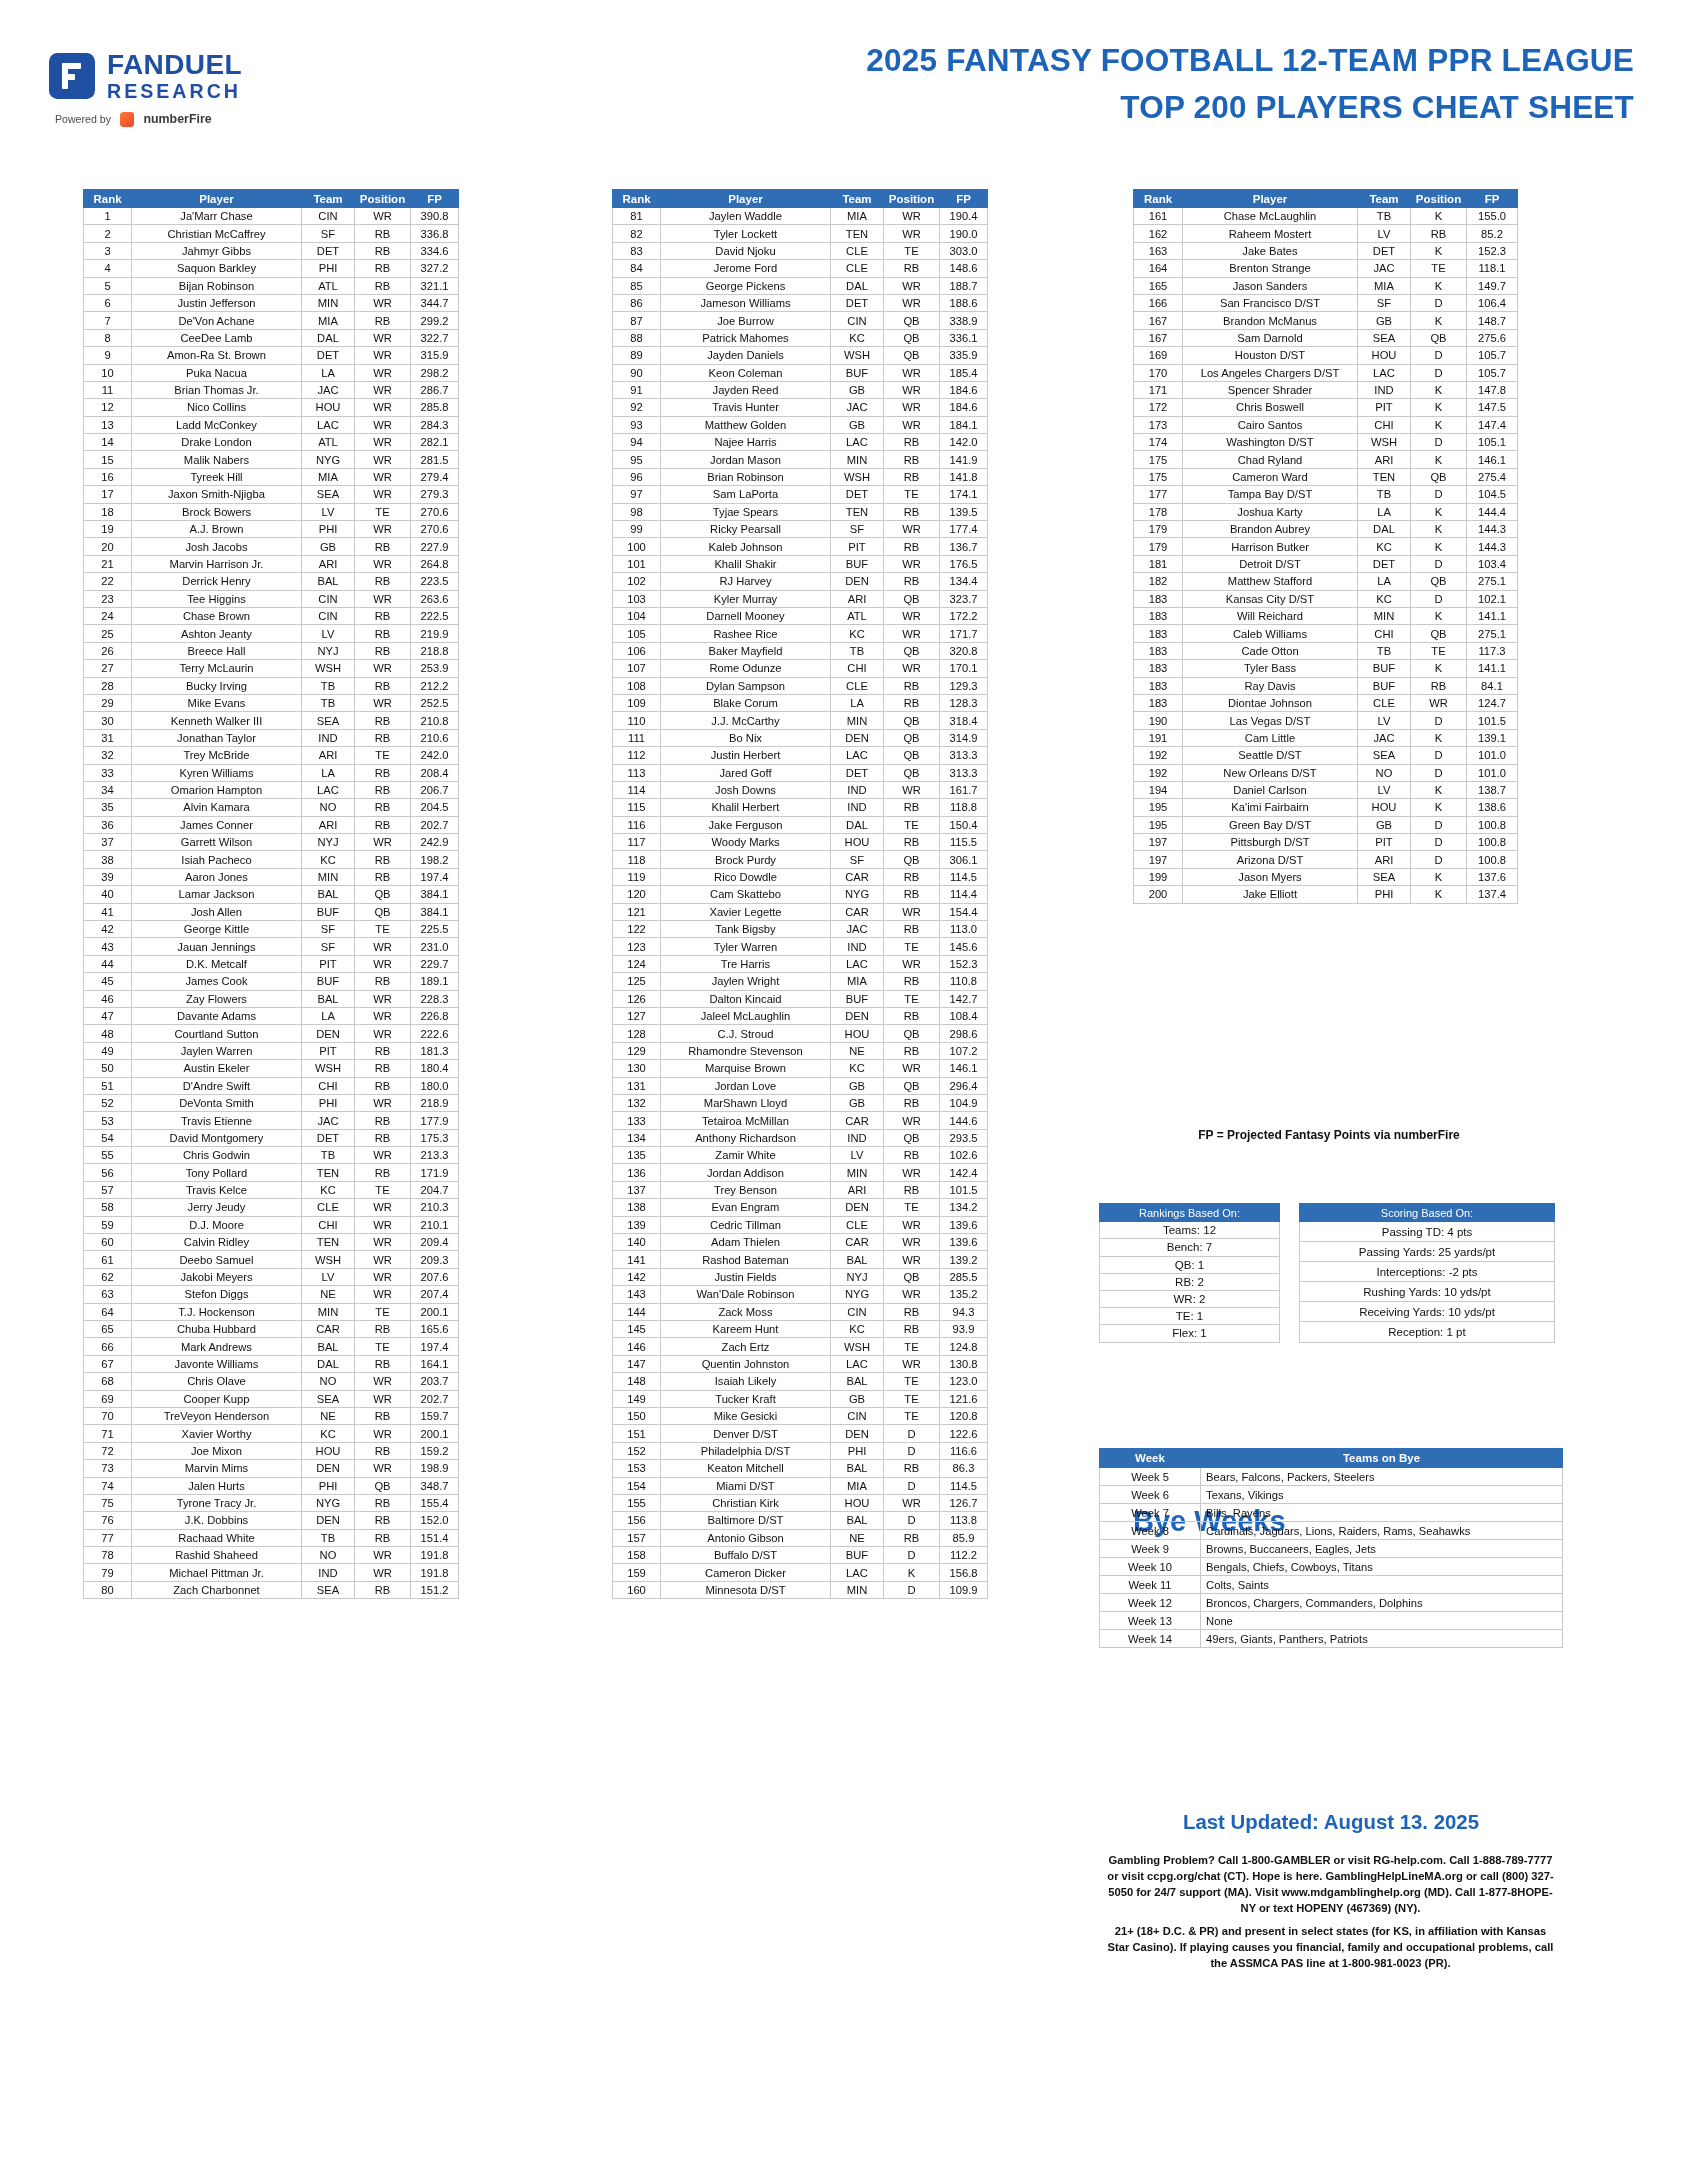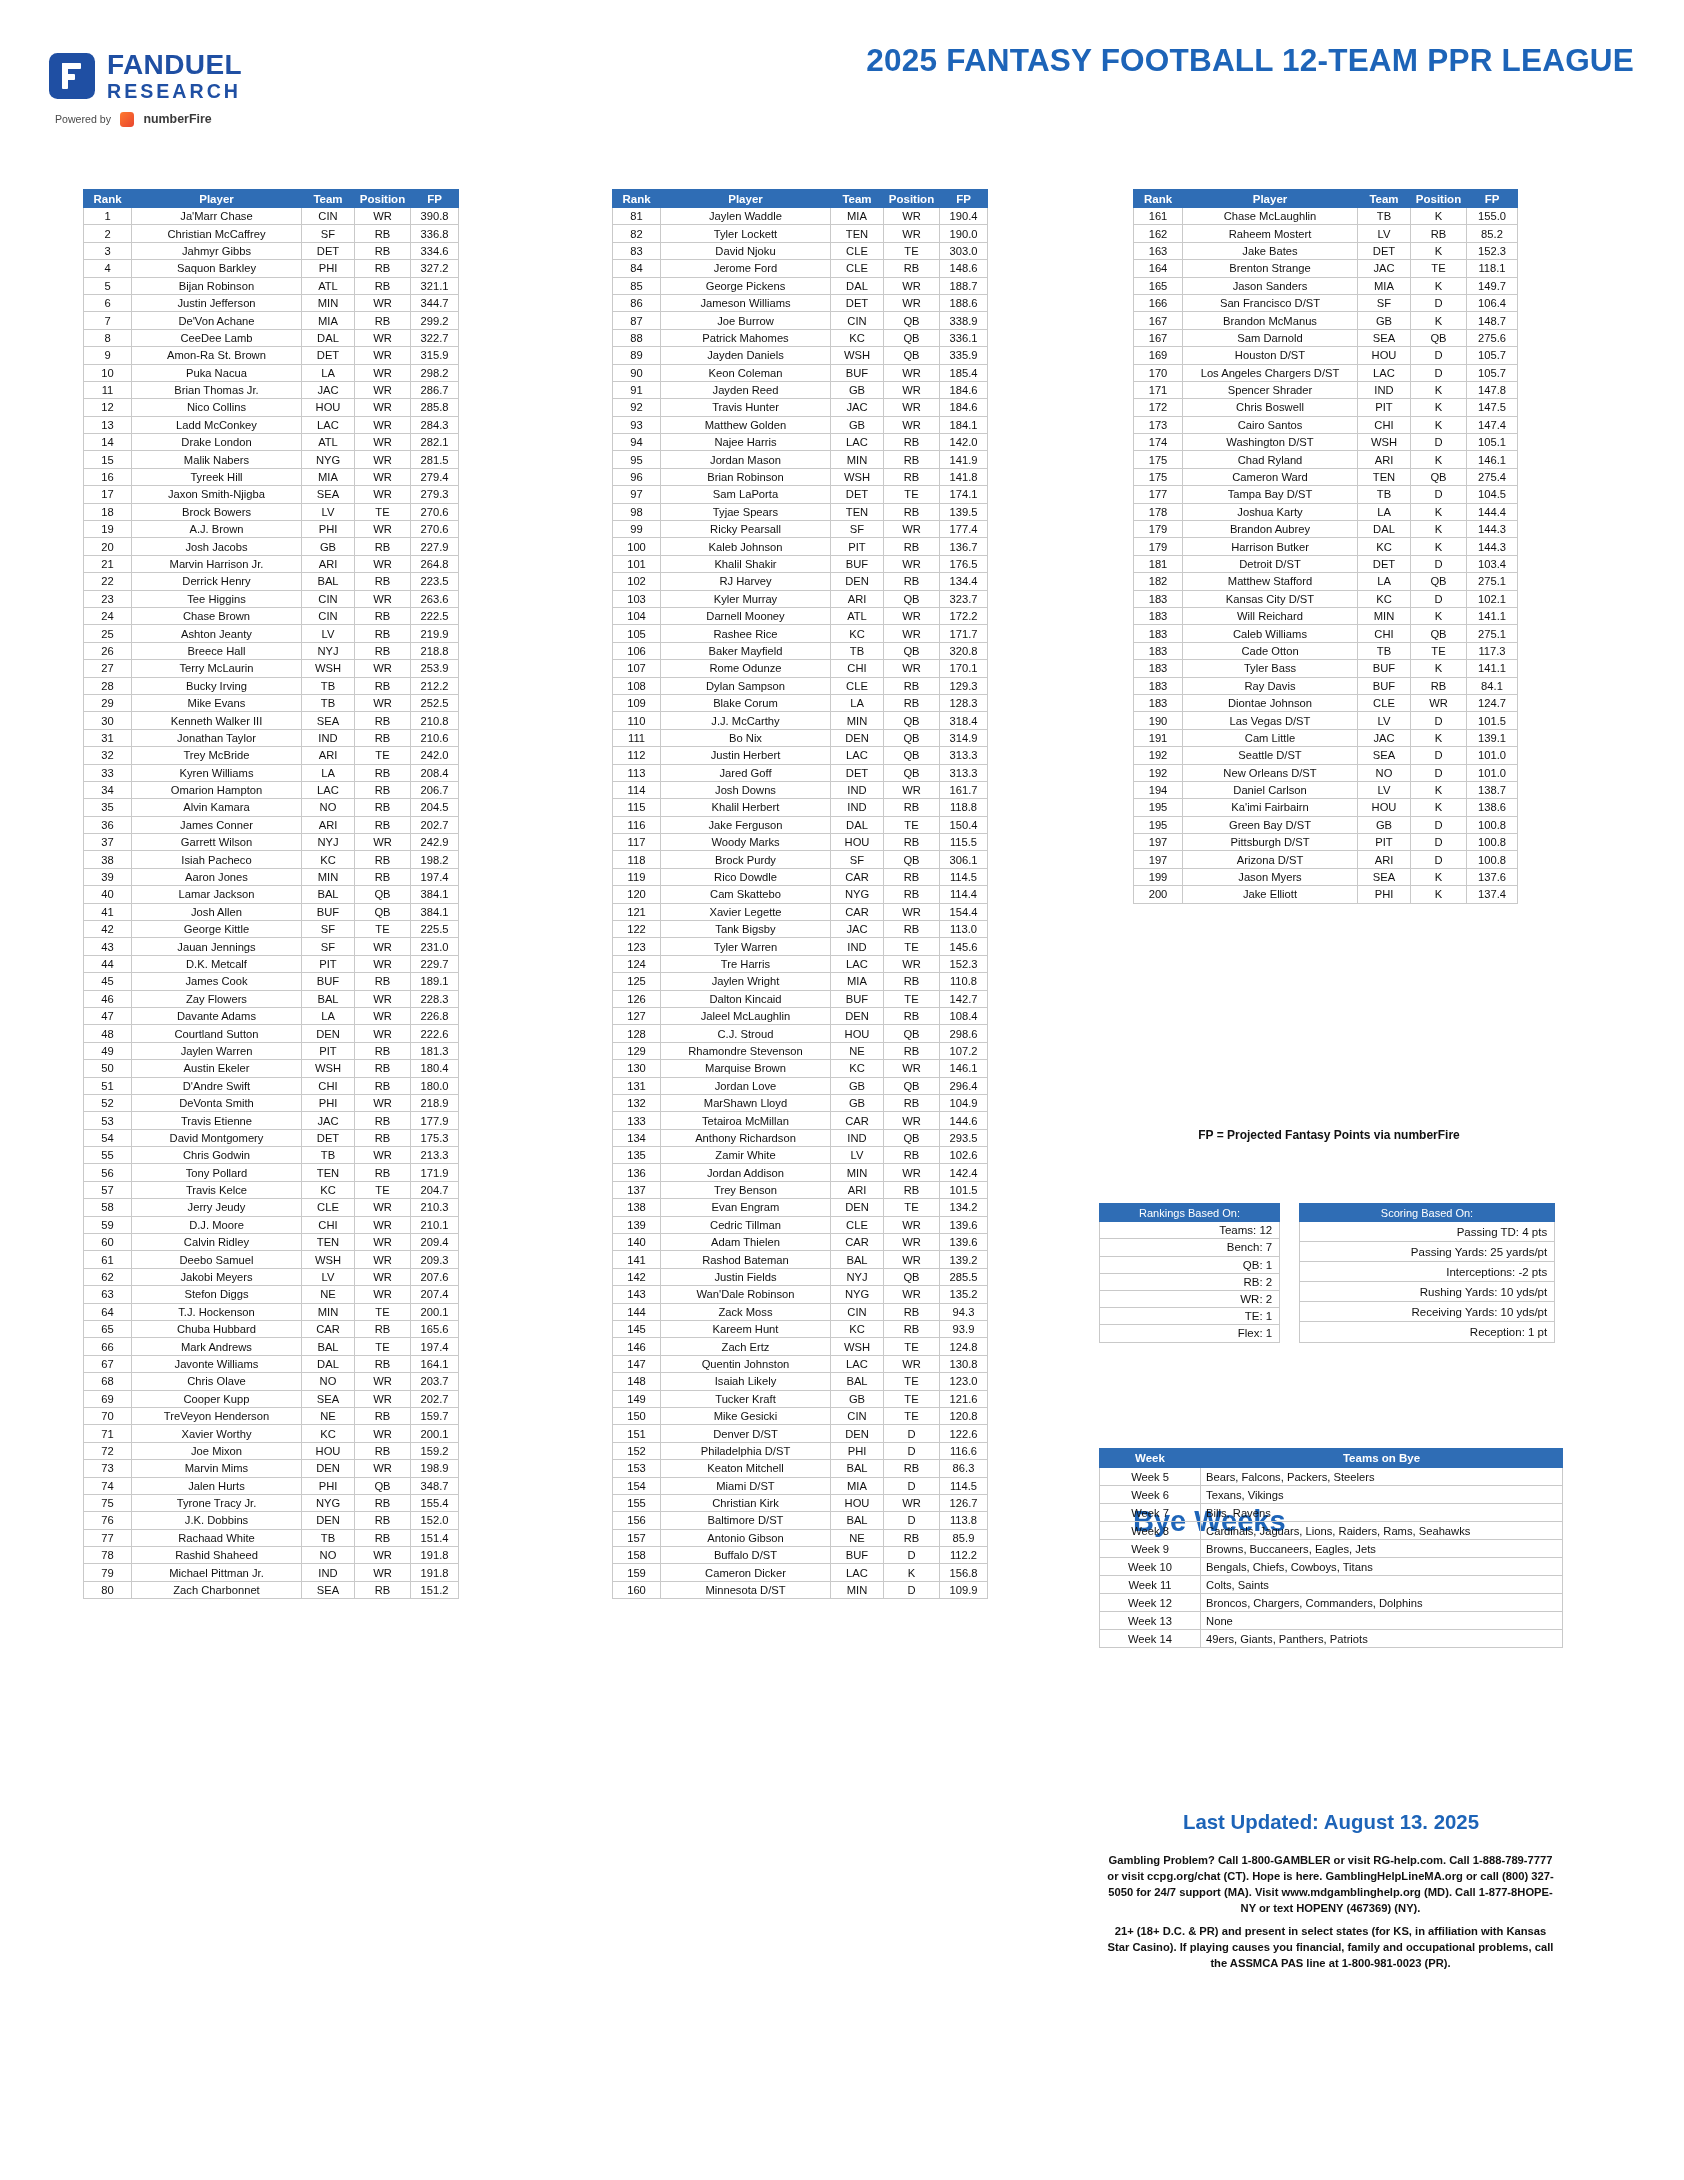--- a/index.html
+++ b/index.html
@@ -69,21 +69,21 @@
   }
 
   
   .settings { position:absolute; left:1099px; top:1203px; width:464px; display:flex; gap:19px; }
   .setbox { border-collapse:collapse; }
   .setbox th {
     background:#2f6db5; color:#fff; font-size:11px; font-weight:normal; padding:2.6px 6.8px;
     border:0.9px solid #2f6db5;
   }
   .setbox td {
-    font-size:11.5px; padding:2.1px 6.8px; border:0.9px solid #c9c9c9; text-align:right; color:#111;
+    font-size:11.5px; padding:2.1px 6.8px; border:0.9px solid #c9c9c9; text-align:center; color:#111;
     white-space:nowrap;
     margin-top:43px;
   }
   .setbox.left { width:181px; }
   .setbox.left th, .setbox.left td { width:181px; }
   .setbox.right { width:256px; }
   .setbox.right th, .setbox.right td { width:256px; }
 
   
   .bye-title {
@@ -130,20 +130,21 @@
         </div>
       </div>
       <div class="powered">
         <span class="powered-by">Powered by</span>
         <span class="nf-mark"></span>
         <span class="nf-text">numberFire</span>
       </div>
     </div>
     <div class="title">
       <div class="l1">2025 FANTASY FOOTBALL 12-TEAM PPR LEAGUE</div>
+      <div class="l2">TOP 200 PLAYERS CHEAT SHEET</div>
     </div>
   </div>
 
   <div class="col c1">
     <table class="ranks">
       <thead>
           <tr>
         <th class="w-rank">Rank</th>
         <th class="w-player">Player</th>
         <th class="w-team">Team</th>

